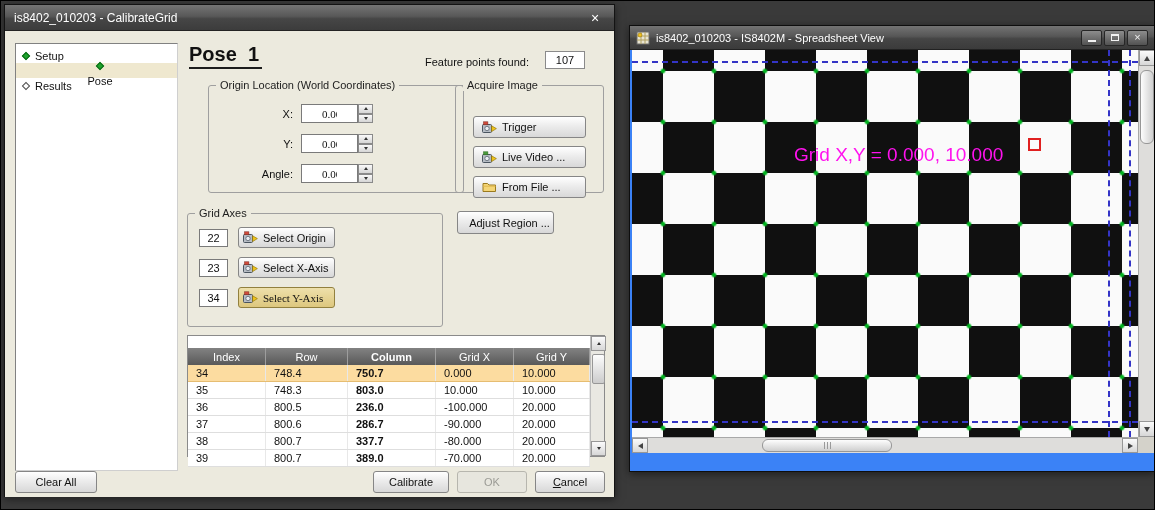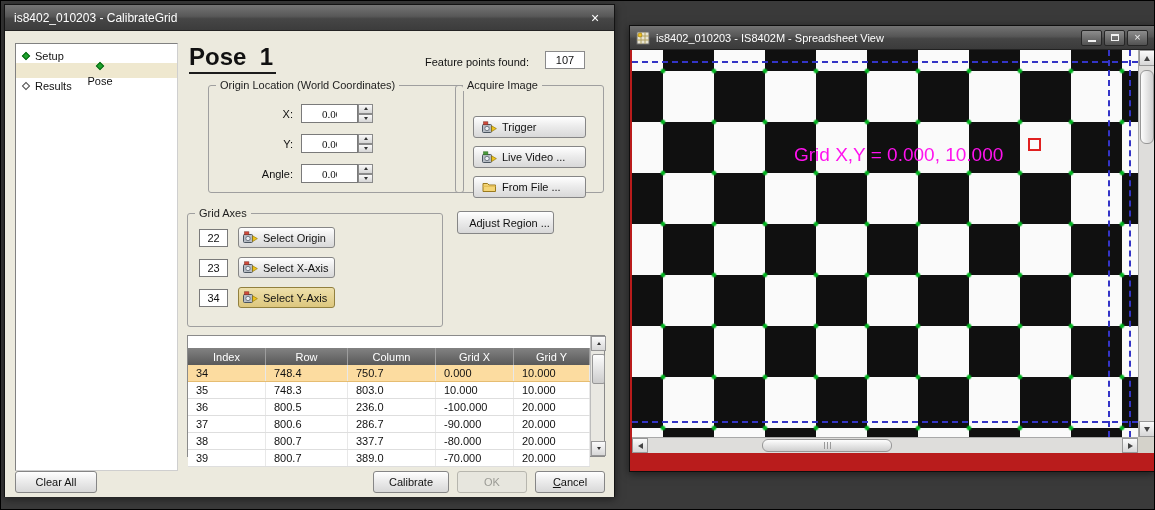--- a/index.html
+++ b/index.html
@@ -3,21 +3,21 @@
 <meta charset="utf-8">
 <style>
   * { margin:0; padding:0; box-sizing:border-box; }
   body { font-family:"Liberation Sans", sans-serif; background:#222; }
   .screen { position:relative; width:1155px; height:510px; background:#3a3a3a; overflow:hidden; font-family:"Liberation Sans", sans-serif; border:1px solid #000; }
 
   
   .btn { display:flex; align-items:center; justify-content:center; gap:5px;
          background:linear-gradient(#ffffff,#ececec 45%,#d8d8d8);
          border:1px solid #868686; border-radius:3px; font-size:11px; color:#111; cursor:default; }
-  .btn.pressed { background:linear-gradient(#eee0ab,#ddc77e); border-color:#92803e; }
+  .btn.pressed { background:linear-gradient(#eee0ab,#ddc77e); border-color:#92803e;font-family:Liberation Serif, serif; }
   .btn.disabled { background:#e7e6de; border-color:#b7b6ae; color:#9b9b95; }
   .group { position:absolute; border:1px solid #9f9f9f; border-radius:3px; }
   .group-title { position:absolute; top:-7px; left:7px; background:#eceade; padding:0 4px; font-size:11px; color:#1d1d1d; white-space:nowrap; }
   .tri { width:0; height:0; }
   .tri.up    { border-left:3px solid transparent; border-right:3px solid transparent; border-bottom:5px solid #444; }
   .tri.down  { border-left:3px solid transparent; border-right:3px solid transparent; border-top:5px solid #444; }
   .tri.left  { border-top:3px solid transparent; border-bottom:3px solid transparent; border-right:5px solid #444; }
   .tri.right { border-top:3px solid transparent; border-bottom:3px solid transparent; border-left:5px solid #444; }
   .tri.tiny-up   { border-left:2.5px solid transparent; border-right:2.5px solid transparent; border-bottom:3.5px solid #333; }
   .tri.tiny-down { border-left:2.5px solid transparent; border-right:2.5px solid transparent; border-top:3.5px solid #333; }
@@ -30,21 +30,21 @@
   .calib-body { position:relative; height:466px; background:#eceade; }
 
   .nav-panel { position:absolute; left:10px; top:12px; width:163px; height:428px; background:#fff;
                border:1px solid #818181; border-right-color:#cfcfcf; border-bottom-color:#cfcfcf; padding-top:4px; }
   .nav-item { height:15px; display:flex; align-items:center; gap:6px; padding-left:7px; font-size:11px; color:#111; }
   .nav-item.selected { background:#efe8cf;flex-direction:column; }
   .diamond { width:6px; height:6px; transform:rotate(45deg); flex:0 0 auto; }
   .diamond.green  { background:#1ea32d; border:1px solid #0b6b17; }
   .diamond.hollow { background:#fdfdfd; border:1px solid #4c4c4c; }
 
-  .pose-heading { position:absolute; left:184px; top:12px; font-size:24px; font-weight:bold; color:#111;
+  .pose-heading { position:absolute; left:184px; top:12px; font-size:20px; font-weight:bold; color:#111;
                   border-bottom:2px solid #1c1c1c; padding:0 3px 1px 0; white-space:pre; }
   .fp-label { position:absolute; left:420px; top:25px; font-size:11px; color:#111; }
   .fp-value { position:absolute; left:540px; top:20px; width:40px; height:18px; background:#fff; border:1px solid #8a8a8a;
               font-size:11px; text-align:center; line-height:16px; color:#111; }
 
   #origin-group { left:182px; top:54px; width:256px; height:108px;margin-left:21px; }
   .field-row { position:absolute; left:0; width:100%; height:20px; }
   .field-label { position:absolute; left:0; width:84px; text-align:right; font-size:11px; line-height:20px; color:#111; }
   .num-input { position:absolute; left:92px; top:0; width:57px; height:19px; border:1px solid #7a7a7a; background:#fff;
                font-family:Liberation Serif, serif; font-size:11px; padding:0 20px; color:#111; }
@@ -62,35 +62,35 @@
 
   #adjust-region { position:absolute; left:452px; top:180px; width:97px; height:23px;padding-left:8px; }
 
   .ptable { position:absolute; left:182px; top:304px; width:418px; height:122px; border:1px solid #8a8a8a; background:#fff; display:flex; }
   .t-main { width:402px;margin-top:12px; }
   .thead { display:flex; height:17px; background:linear-gradient(#828282,#595959); }
   .th { font-size:11px; color:#fff; display:flex; align-items:center; justify-content:center; border-right:1px solid #9d9d9d; }
   .tr { display:flex; height:17px; background:#fff; border-bottom:1px solid #dedede; }
   .tr.sel { background:#fcdca0; border-bottom:1px solid #e6bd72; }
   .td { font-size:11px; color:#111; display:flex; align-items:center; padding-left:8px; border-right:1px solid #e8e8e8; }
-  .c0{width:78px;} .c1{width:82px;} .c2{width:88px;} .c3{width:78px;} .c4{width:76px;}
+  .c0{width:78px;} .c1{width:82px;} .c2{width:88px;font-weight:bold;} .c3{width:78px;} .c4{width:76px;}
   .t-scroll { position:relative; width:16px; background:#e9e8e2; border-left:1px solid #bdbdbd; }
   .sb-btn { position:absolute; left:0; width:15px; height:15px; background:linear-gradient(#fbfbfb,#d7d7d7);
             border:1px solid #979797; display:flex; align-items:center; justify-content:center; }
   .sb-thumb { position:absolute; left:1px; width:13px; background:linear-gradient(#fdfdfd,#cccccc);
               border:1px solid #979797; border-radius:2px; }
 
   #clear-all  { position:absolute; left:10px;  top:440px; width:82px; height:22px; }
   #calibrate  { position:absolute; left:368px; top:440px; width:76px; height:22px; }
   #ok-btn     { position:absolute; left:452px; top:440px; width:70px; height:22px; }
   #cancel-btn { position:absolute; left:530px; top:440px; width:70px; height:22px; }
   .mnemonic::first-letter { text-decoration:underline; }
 
   
-  .ss-win { position:absolute; left:628px; top:24px; width:526px; height:447px; border:1px solid #0e0e0e; background:#b91c1c; box-shadow:0 2px 8px rgba(0,0,0,.5); }
+  .ss-win { position:absolute; left:628px; top:24px; width:526px; height:447px; border:1px solid #0e0e0e; background:#3b82f6; box-shadow:0 2px 8px rgba(0,0,0,.5); }
   .ss-title { height:24px; background:linear-gradient(#737373,#565656 45%,#454545 55%,#3b3b3b); border-bottom:1px solid #222;
               display:flex; align-items:center; gap:6px; padding:0 6px; color:#fff; font-size:11px; }
   .wbtns { margin-left:auto; display:flex; gap:2px; }
   .wbtn { width:21px; height:16px; background:linear-gradient(#8d8d8d,#525252); border:1px solid #262626; border-radius:2px;
           display:flex; align-items:center; justify-content:center; color:#f2f2f2; font-size:11px; line-height:1; }
   .min-bar { width:8px; height:2px; background:#f2f2f2; margin-top:7px; }
   .max-box { width:8px; height:7px; border:1px solid #f2f2f2; border-top-width:2px; }
 
   .ss-canvas { position:absolute; left:2px; top:24px; width:506px; height:387px; overflow:hidden; background:#f7f7f7; }
   .checkers { position:absolute; inset:0;

